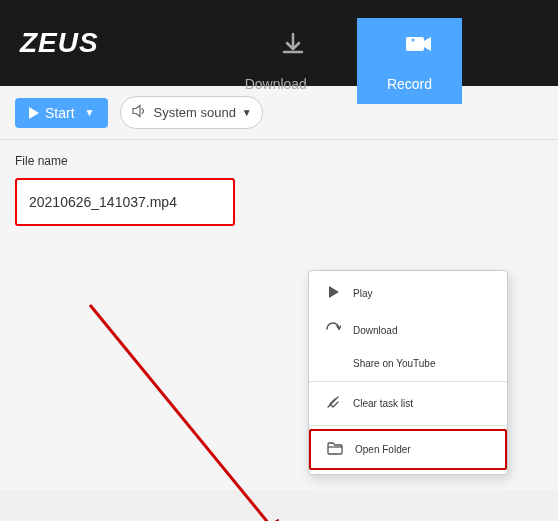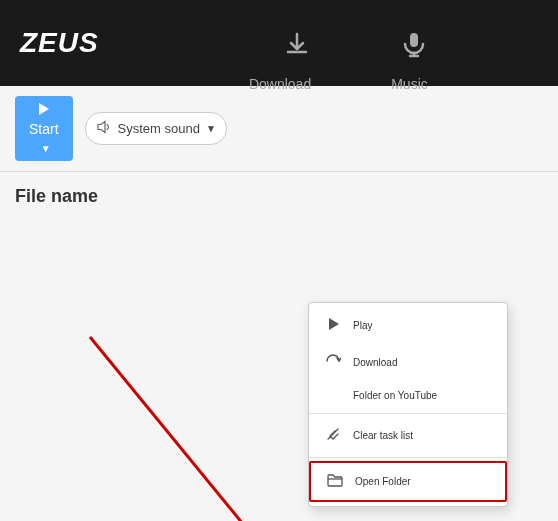--- a/index.html
+++ b/index.html
@@ -65,21 +65,20 @@
       display: flex;
       align-items: center;
       gap: 6px;
       background: #4da6ff;
       color: white;
       border: none;
       border-radius: 4px;
       padding: 7px 14px;
       font-size: 14px;
       cursor: pointer;
-      flex-direction: column;
     }
     .btn-start .play-icon {
       width: 0;
       height: 0;
       border-top: 6px solid transparent;
       border-bottom: 6px solid transparent;
       border-left: 10px solid white;
     }
     .sound-selector {
       display: flex;
@@ -95,22 +94,22 @@
     }
 
     
     .main-content {
       padding: 14px 15px;
       background: #f5f5f5;
       min-height: 350px;
       position: relative;
     }
     .file-list-label {
-      font-size: 18px;
-      font-weight: bold;
+      font-size: 12px;
+      font-weight: normal;
       color: #333;
       margin-bottom: 10px;
     }
     .file-item {
       background: white;
       border: 2px solid #e00;
       border-radius: 3px;
       padding: 14px 12px;
       font-size: 14px;
       color: #333;
@@ -169,30 +168,30 @@
     <div class="nav-tab">
       <span class="tab-icon">
         
         <svg width="28" height="28" viewBox="0 0 28 28" fill="none" xmlns="http://www.w3.org/2000/svg">
           <path d="M14 4v14M8 13l6 6 6-6" stroke="#aaa" stroke-width="2.5" stroke-linecap="round" stroke-linejoin="round"></path>
           <path d="M5 22h18" stroke="#aaa" stroke-width="2.5" stroke-linecap="round"></path>
         </svg>
       </span>
       <span>Download</span>
     </div>
-    <div class="nav-tab">
+    <div class="nav-tab active" style="background:#4da6ff; color:white;">
       <span class="tab-icon">
         
         <svg width="28" height="28" viewBox="0 0 28 28" fill="none" xmlns="http://www.w3.org/2000/svg">
-          <rect x="10" y="3" width="8" height="14" rx="4" fill="#aaa"></rect>
-          <path d="M5 14a9 9 0 0018 0" stroke="#aaa" stroke-width="2.5" stroke-linecap="round"></path>
-          <path d="M14 23v3M10 26h8" stroke="#aaa" stroke-width="2.5" stroke-linecap="round"></path>
-        </svg>
-      </span>
-      <span>Music</span>
+          <rect x="2" y="7" width="18" height="14" rx="2" fill="white"></rect>
+          <path d="M20 11l7-4v14l-7-4V11z" fill="white"></path>
+          <circle cx="9" cy="10" r="1.5" fill="#4da6ff"></circle>
+        </svg>
+      </span>
+      <span>Record</span>
     </div>
   </div>
 </div>
 
 <div class="toolbar">
   <button class="btn-start">
     <span class="play-icon"></span>
     <span>Start</span>
     <span style="font-size:10px; margin-left:4px;">▼</span>
   </button>
@@ -204,20 +203,21 @@
         <path d="M11 5.5c1 .8 1.5 1.7 1.5 2.5s-.5 1.7-1.5 2.5" stroke="#666" stroke-width="1.2" stroke-linecap="round"></path>
       </svg>
     </span>
     <span>System sound</span>
     <span style="font-size:10px;">▼</span>
   </div>
 </div>
 
 <div class="main-content">
   <div class="file-list-label">File name</div>
+  <div class="file-item">20210626_141037.mp4</div>
 
   
   <svg class="red-arrow" width="280" height="260" viewBox="0 0 280 260">
     <defs>
       <marker id="arrowhead" markerWidth="10" markerHeight="7" refX="0" refY="3.5" orient="auto">
         <polygon points="0 0, 10 3.5, 0 7" fill="#cc0000"></polygon>
       </marker>
     </defs>
     <line x1="10" y1="10" x2="190" y2="230" stroke="#cc0000" stroke-width="3" marker-end="url(#arrowhead)"></line>
   </svg>
@@ -236,21 +236,21 @@
       <span class="menu-icon">
         <svg width="16" height="16" viewBox="0 0 16 16" fill="none">
           <path d="M14 8A6 6 0 102 8" stroke="#555" stroke-width="1.5" stroke-linecap="round"></path>
           <path d="M12 5l2 3 2-3" stroke="#555" stroke-width="1.5" stroke-linecap="round" stroke-linejoin="round"></path>
         </svg>
       </span>
       <span>Download</span>
     </div>
     <div class="menu-item">
       <span class="menu-icon"></span>
-      <span>Folder on YouTube</span>
+      <span>Share on YouTube</span>
     </div>
     <div class="menu-separator"></div>
     <div class="menu-item">
       <span class="menu-icon">
         <svg width="16" height="16" viewBox="0 0 16 16" fill="none">
           <path d="M3 13l10-10M13 8l-5 5-3-3 5-5" stroke="#555" stroke-width="1.3" stroke-linecap="round" stroke-linejoin="round"></path>
         </svg>
       </span>
       <span>Clear task list</span>
     </div>

